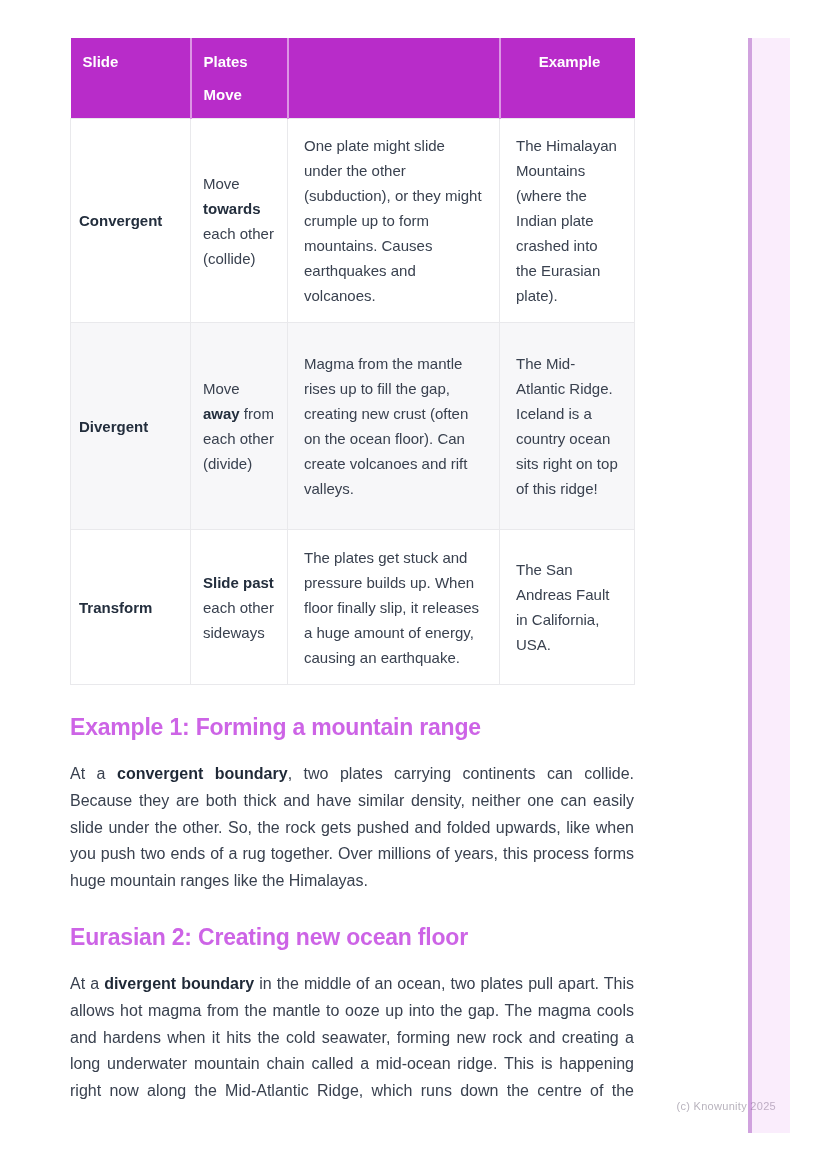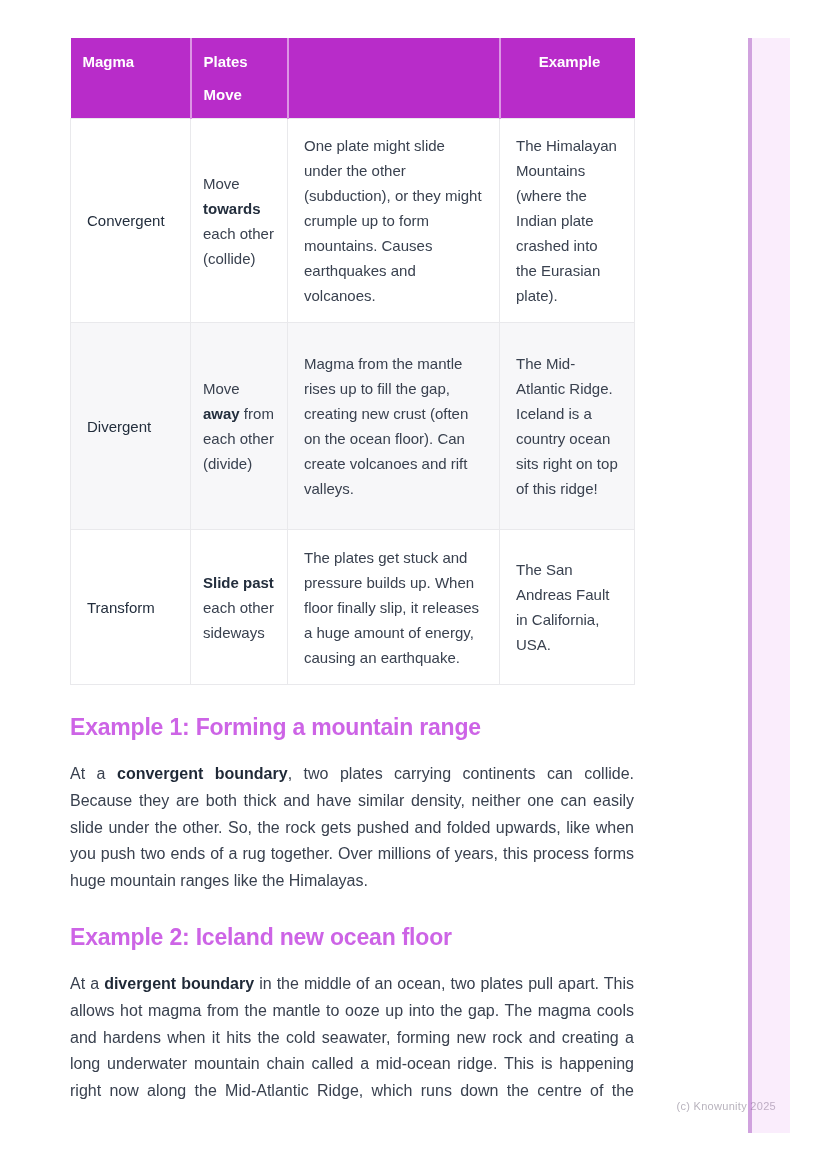--- a/index.html
+++ b/index.html
@@ -47,21 +47,21 @@
   .plate-table th:last-child{border-right:none;}
   .plate-table th.h1{padding-left:12px;}
   .plate-table th.h4{padding-left:16px;text-align:center;}
   .plate-table tr.hrow{height:68px;}
   .plate-table td{
     border:1px solid var(--border);
     vertical-align:middle;
     line-height:25px;
     padding:12px;
   }
-  .plate-table td.c1{padding-left:16px;font-weight:normal;color:var(--bold-text);}
+  .plate-table td.c1{padding-left:8px;font-weight:bold;color:var(--bold-text);}
   .plate-table td.c3,.plate-table td.c4{padding-left:16px;padding-right:16px;}
   .plate-table strong{color:var(--bold-text);}
   tr.r1{height:204px;} tr.r2{height:207px;background:var(--row-alt-bg);} tr.r3{height:155px;}
   h2.section-heading{
     color:var(--heading-pink);
     font-size:23px;
     line-height:25px;
     font-weight:bold;
     letter-spacing:-0.2px;
     margin-top:30px;
@@ -101,21 +101,21 @@
 
   <table class="plate-table">
     <colgroup>
         <col class="c1">
         <col class="c2">
         <col class="c3">
         <col class="c4">
       </colgroup>
     <tbody>
         <tr class="hrow">
-      <th class="h1">Magma</th>
+      <th class="h1">Slide</th>
       <th class="h2">Plates Move</th>
       <th class="h3"></th>
       <th class="h4">Example</th>
     </tr>
     <tr class="r1">
       <td class="c1">Convergent</td>
       <td class="c2"><span>Move </span><strong>towards</strong><span> each other (collide)</span></td>
       <td class="c3">One plate might slide under the other (subduction), or they might crumple up to form mountains. Causes earthquakes and volcanoes.</td>
       <td class="c4">The Himalayan Mountains (where the Indian plate crashed into the Eurasian plate).</td>
     </tr>
@@ -130,19 +130,19 @@
       <td class="c2"><span></span><strong>Slide past</strong><span> each other sideways</span></td>
       <td class="c3">The plates get stuck and pressure builds up. When floor finally slip, it releases a huge amount of energy, causing an earthquake.</td>
       <td class="c4">The San Andreas Fault in California, USA.</td>
     </tr>
   </tbody>
     </table>
 
   <h2 class="section-heading">Example 1: Forming a mountain range</h2>
   <p class="body-para"><span>At a </span><strong>convergent boundary</strong><span>, two plates carrying continents can collide. Because they are both thick and have similar density, neither one can easily slide under the other. So, the rock gets pushed and folded upwards, like when you push two ends of a rug together. Over millions of years, this process forms huge mountain ranges like the Himalayas.</span></p>
 
-  <h2 class="section-heading">Example 2: Iceland new ocean floor</h2>
+  <h2 class="section-heading">Eurasian 2: Creating new ocean floor</h2>
   <p class="body-para justify-last"><span>At a </span><strong>divergent boundary</strong><span> in the middle of an ocean, two plates pull apart. This allows hot magma from the mantle to ooze up into the gap. The magma cools and hardens when it hits the cold seawater, forming new rock and creating a long underwater mountain chain called a mid-ocean ridge. This is happening right now along the Mid-Atlantic Ridge, which runs down the centre of the</span></p>
 
 </div>
 
 <div class="footer-credit">(c) Knowunity 2025</div>
 <div class="side-bar"></div>
 
 </body></html>

